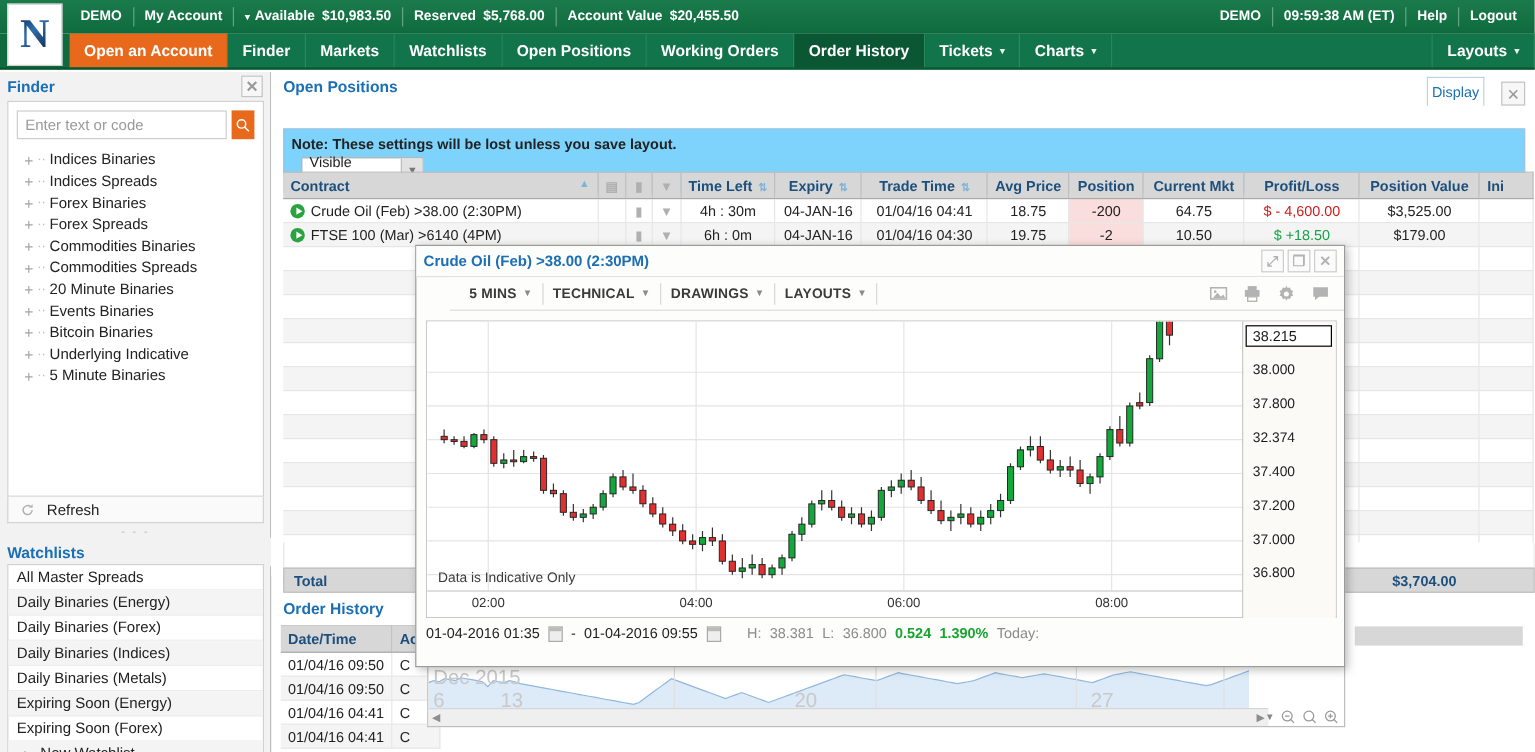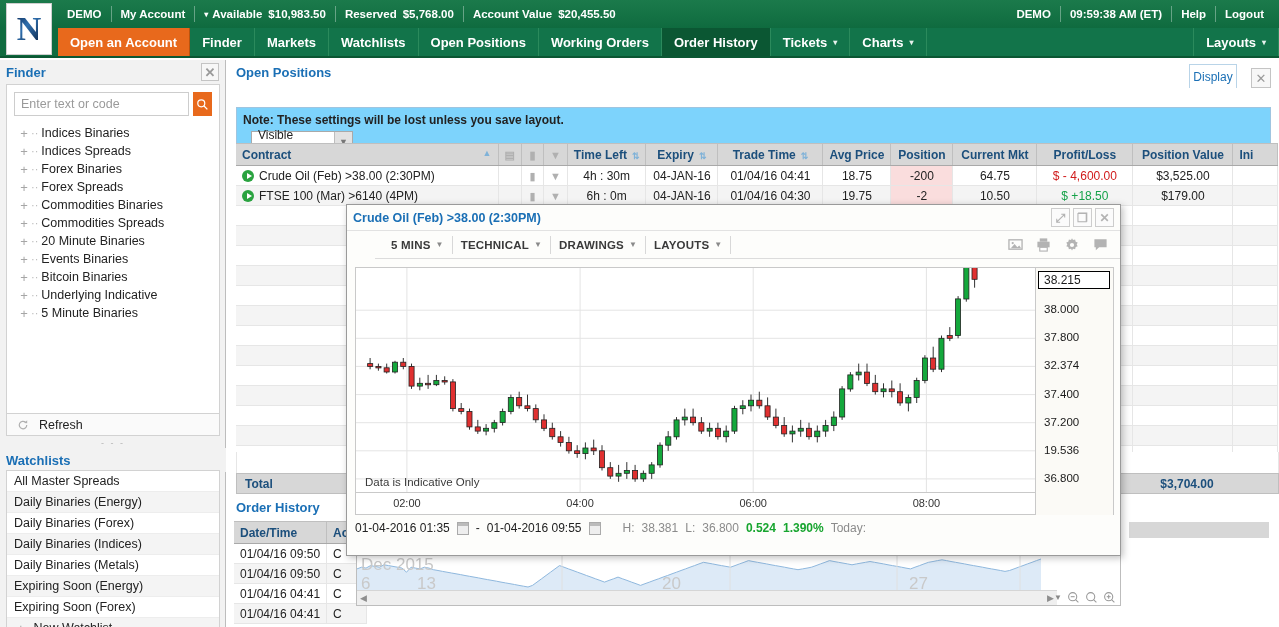--- a/index.html
+++ b/index.html
@@ -1109,21 +1109,21 @@
           <div class="xlab" style="left:397.2px">06:00</div>
           <div class="xlab" style="left:570.4px">08:00</div>
         </div>
       <div class="yaxis" id="yaxis">
           <div class="ycur" style="top:3.0px">38.215</div>
           <div class="ylab" style="top:35.2px">38.000</div>
           <div class="ylab" style="top:63.3px">37.800</div>
           <div class="ylab" style="top:91.4px">32.374</div>
           <div class="ylab" style="top:119.6px">37.400</div>
           <div class="ylab" style="top:147.7px">37.200</div>
-          <div class="ylab" style="top:175.8px">19.536</div>
+          <div class="ylab" style="top:175.8px">37.000</div>
           <div class="ylab" style="top:203.9px">36.800</div>
         </div>
     </div>
 
     <div class="cw-status">
       <span>01-04-2016 01:35</span>
       <span class="cal-ic"></span>
       <span>-</span>
       <span>01-04-2016 09:55</span>
       <span class="cal-ic"></span>

